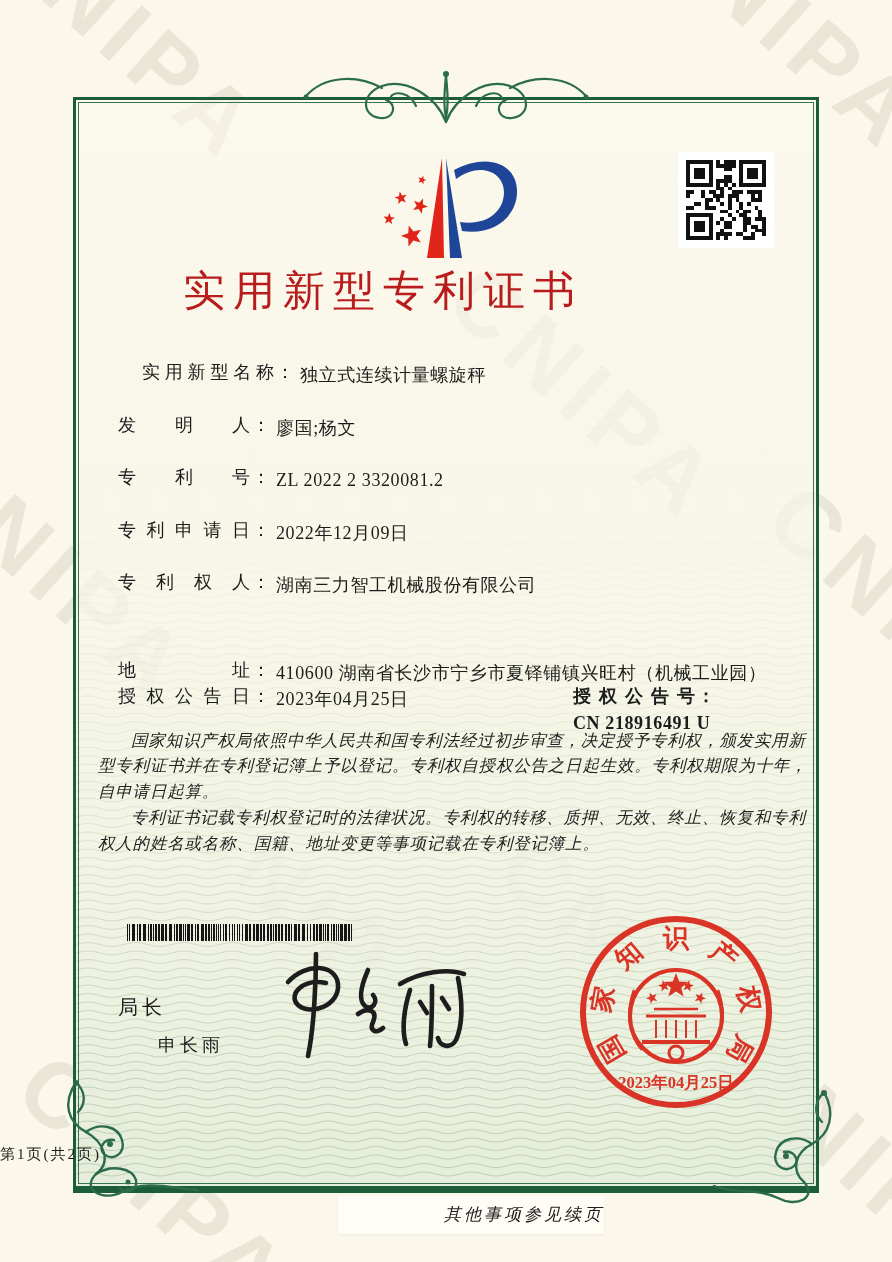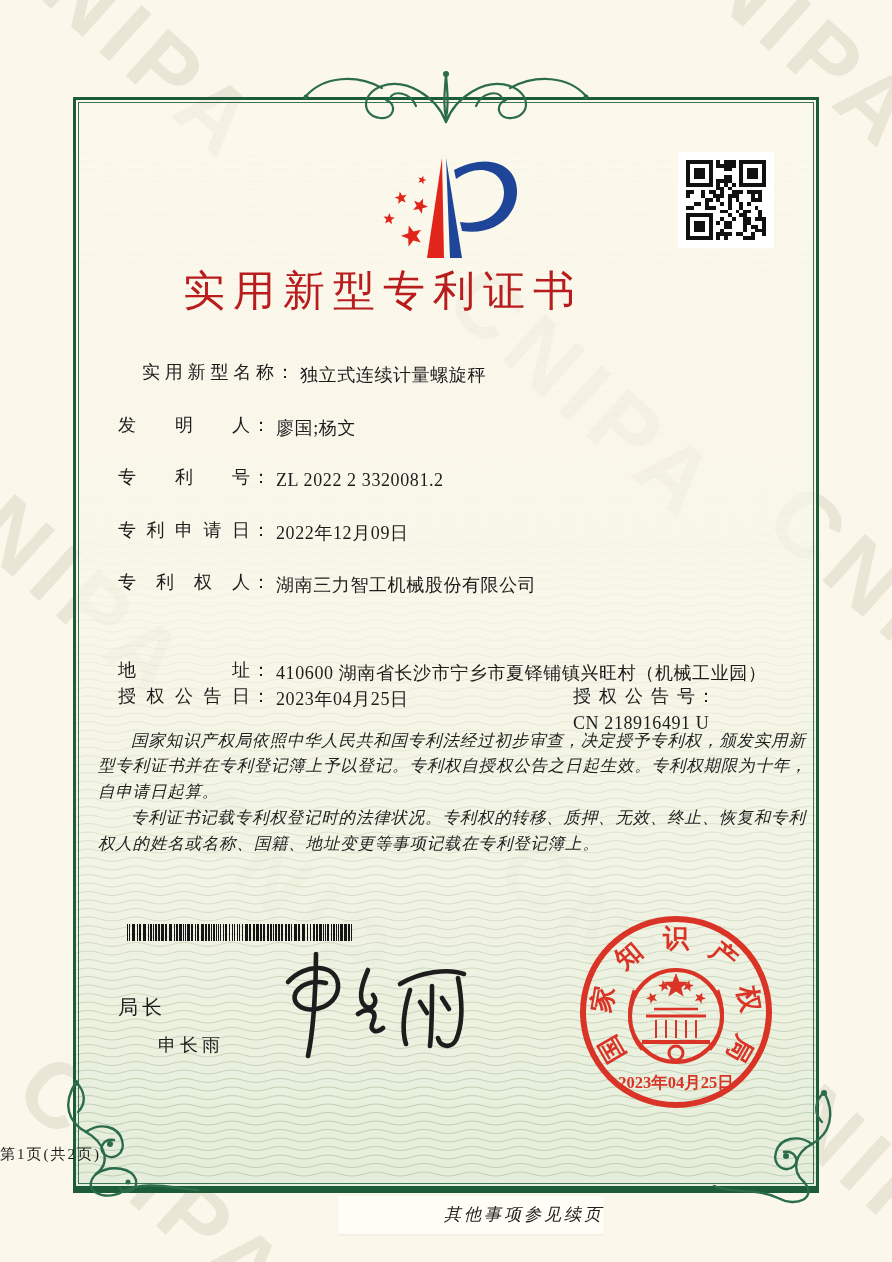--- a/index.html
+++ b/index.html
@@ -40,21 +40,21 @@
   .qr-patch{position:absolute;left:678px;top:152px;width:96px;height:96px;background:#ffffff;}
   #qr{position:absolute;left:8px;top:8px;}
   .title{
     position:absolute;left:0;top:263px;width:766px;text-align:center;
     font-size:42px;letter-spacing:8px;color:#b91c1c;
   }
   .row{position:absolute;left:118px;font-size:18px;}
   .row .lbl{display:inline-block;width:132px;text-align:justify;text-align-last:justify;vertical-align:top;}
   .row .colon{vertical-align:top;margin:0 6px 0 2px;}
   .row .val{display:inline-block;max-width:545px;vertical-align:top;letter-spacing:0.6px;line-height:31px;}
-  .grant2{position:absolute;left:455px;top:0;}
+  .grant2{position:absolute;left:455px;top:0;font-weight:bold;}
   .grant2 .lbl{width:122px;}
   .paras{
     position:absolute;left:97px;top:727px;width:714px;
     font-size:16.5px;line-height:25.4px;letter-spacing:0.8px;font-style:italic;color:#222;
   }
   .paras p{margin:1px;text-indent:2em;}
   #barcode{position:absolute;left:127px;top:924px;}
   .director-title{position:absolute;left:118px;top:994px;font-size:20px;letter-spacing:4px;}
   .director-name{position:absolute;left:118px;top:1033px;font-size:18px;letter-spacing:4px;margin-left:40px;}
   .sig{position:absolute;left:252px;top:948px;}

